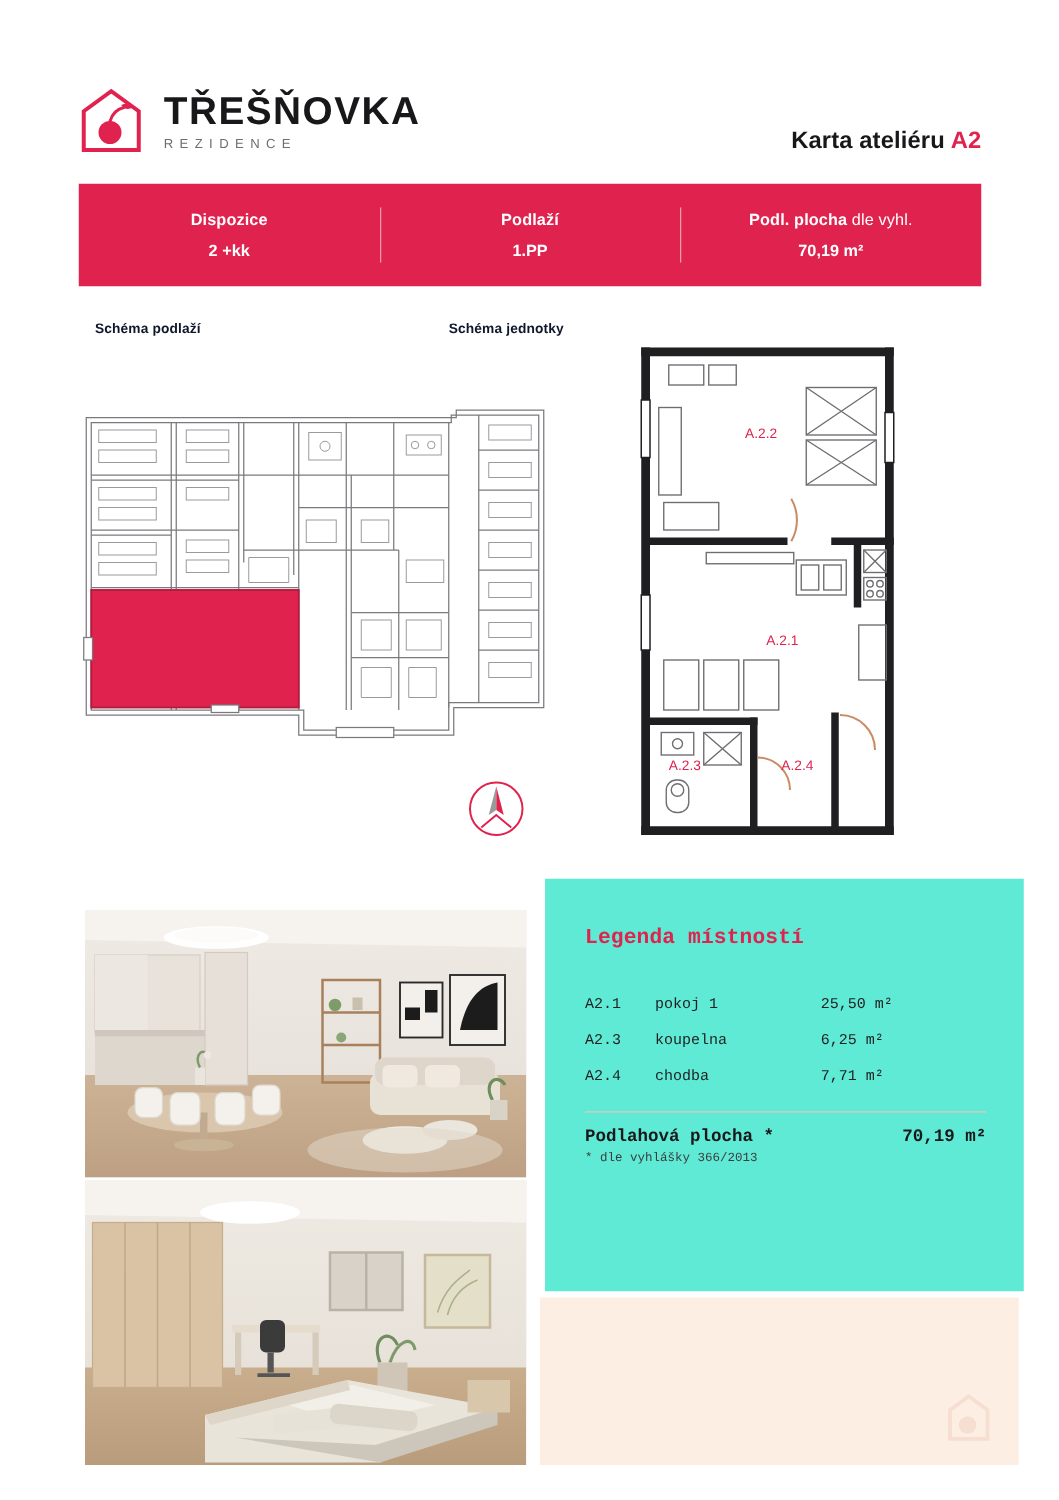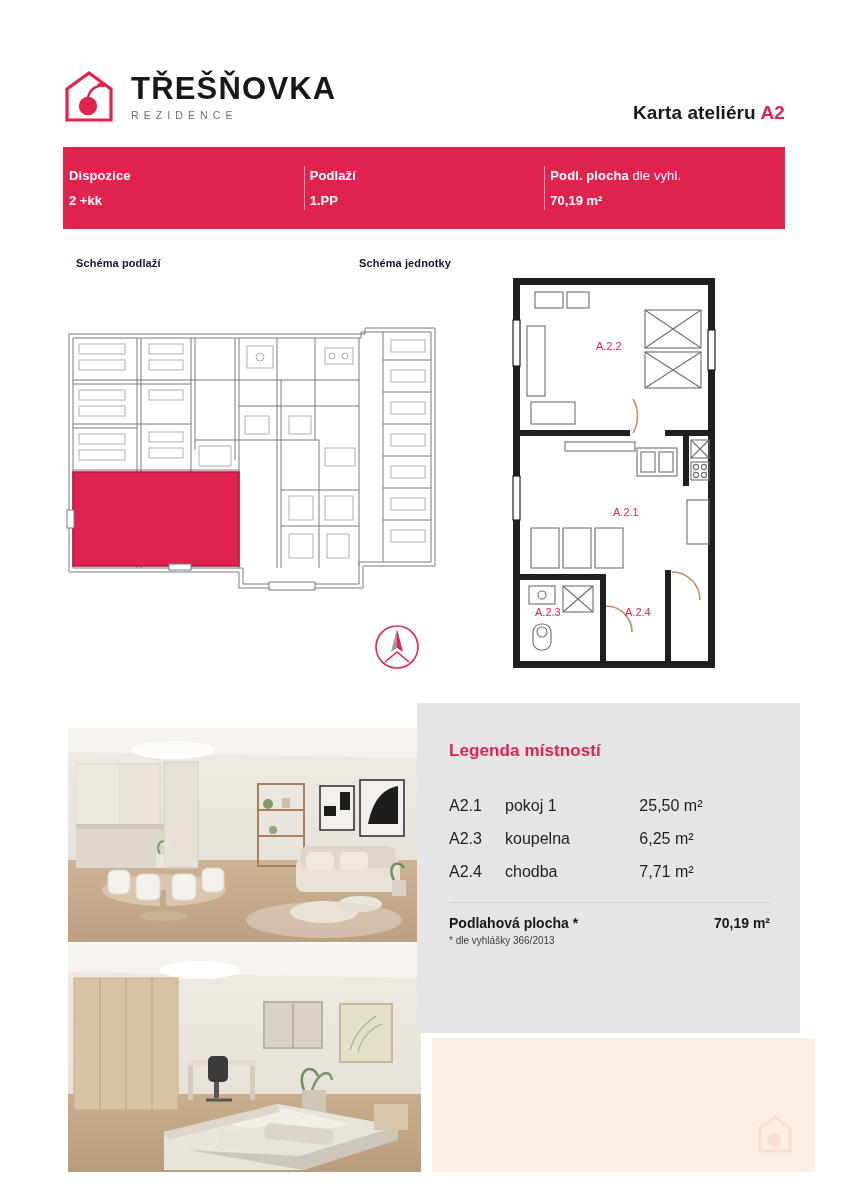--- a/index.html
+++ b/index.html
@@ -32,21 +32,21 @@
     white-space: nowrap;
   }
   .header-title .unit { color: #e0234e; }
 
   
   .infobar {
     position: absolute; left: 63px; top: 147px; width: 722px; height: 82px;
     background: #e0234e; display: flex; align-items: center;
   }
   .infocell {
-    flex: 1 1 0; text-align: left; color: #ffffff; position: relative;
+    flex: 1 1 0; text-align: center; color: #ffffff; position: relative;
     padding: 0 6px;
   }
   .infocell + .infocell::before {
     content: ""; position: absolute; left: 0; top: 50%; transform: translateY(-50%);
     width: 1px; height: 44px; background: rgba(255,255,255,0.55);
   }
   .infocell .lbl { font-size: 13px; font-weight: 700; letter-spacing: .1px; }
   .infocell .lbl .thin { font-weight: 400; }
   .infocell .val { font-size: 13px; font-weight: 700; margin-top: 10px; }
 
@@ -70,30 +70,31 @@
 
   
   .photo {
     position: absolute; overflow: hidden; background: #ded9d3;
   }
   #photo1 { left: 68px; top: 728px; width: 353px; height: 214px; }
   #photo2 { left: 68px; top: 944px; width: 353px; height: 228px; }
 
   
   .legend {
-    position: absolute; left: 417px; top: 703px; width: 383px; height: 330px;
-    background: #e5e5e5;
+    position: absolute; left: 436px; top: 703px; width: 383px; height: 330px;
+    background: #5eead4;
     padding: 38px 30px 0 32px;
+    font-family: Liberation Mono, monospace;
   }
   .legend h2 {
     font-size: 17px; font-weight: 700; color: #e0234e; margin-bottom: 28px;
     letter-spacing: .1px;
   }
   .legend table { width: 100%; border-collapse: collapse; }
-  .legend td { font-size: 16px; color: #1f1f22; padding: 7.5px 0; }
+  .legend td { font-size: 12px; color: #1f1f22; padding: 7.5px 0; }
   .legend td.code { width: 56px; font-weight: 400; }
   .legend td.name { font-weight: 400; }
   .legend td.area { text-align: left; font-weight: 400; white-space: nowrap; }
   .legend .rule { border-top: 1px solid #e3c8b7; margin: 14px 0 12px; }
   .total-row { display: flex; align-items: baseline; justify-content: space-between; }
   .total-row .t-lbl { font-size: 14px; font-weight: 700; color: #18181a; }
   .total-row .t-val { font-size: 14px; font-weight: 700; color: #18181a; }
   .note { font-size: 10px; color: #3d3d40; margin-top: 4px; }
 
   .legend-bottom {

